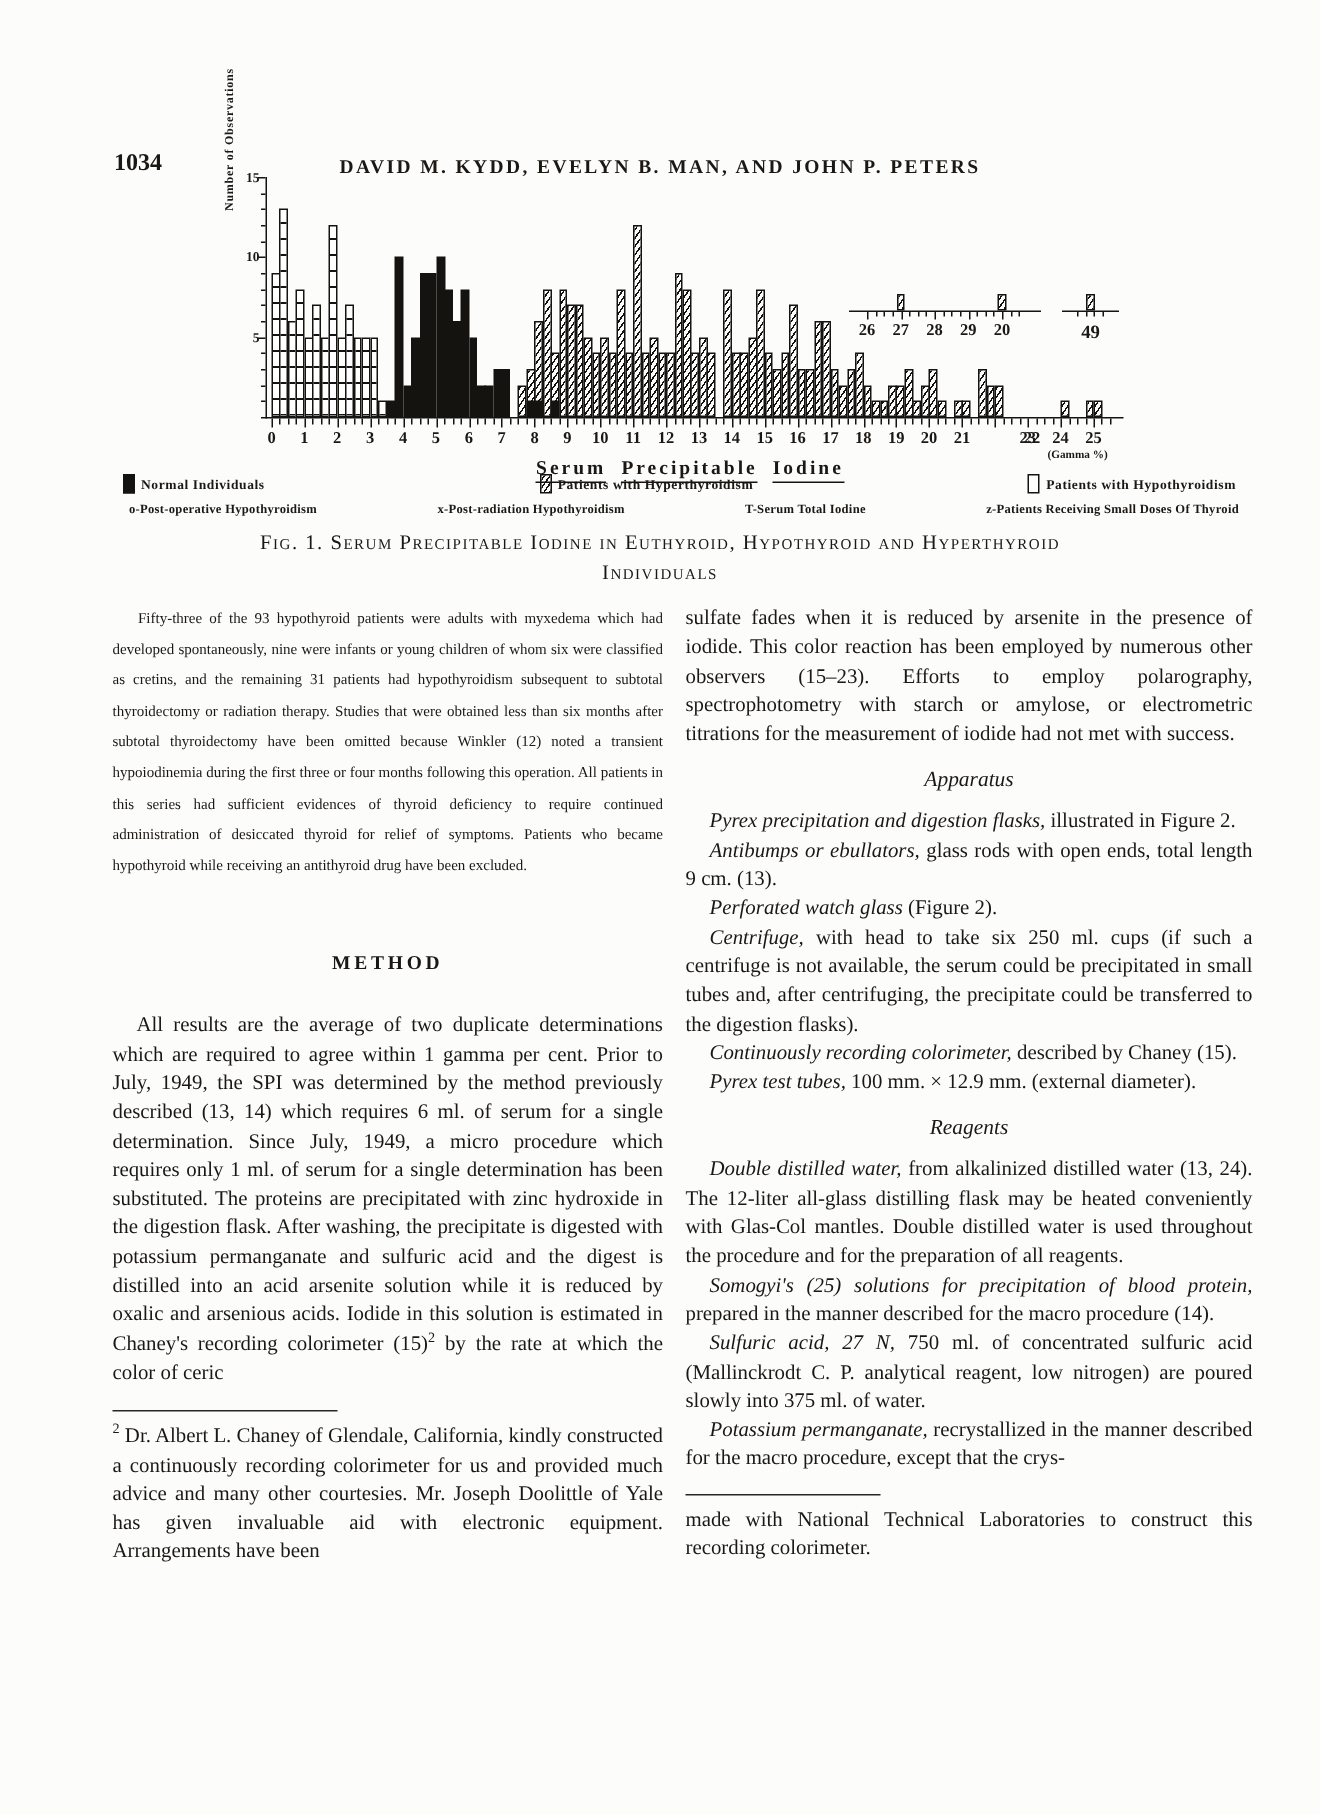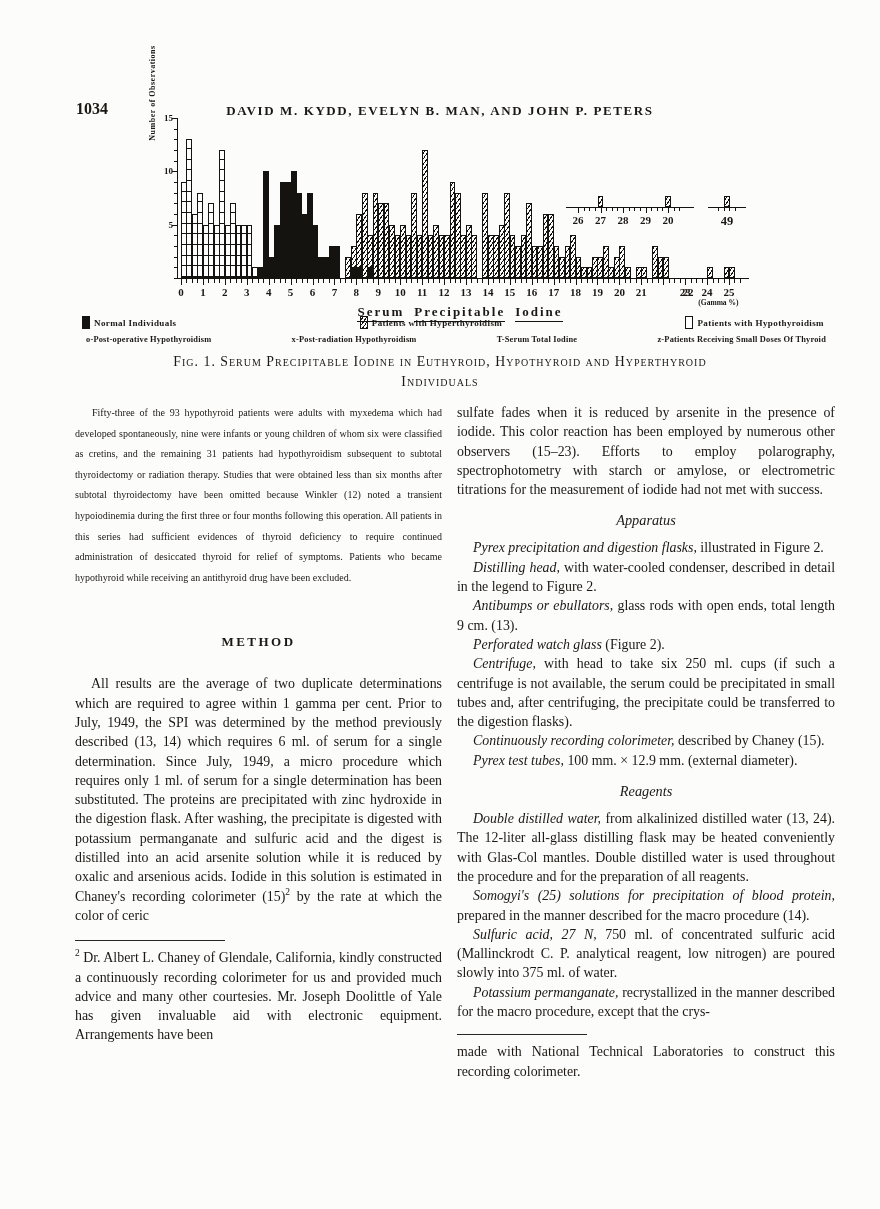--- a/index.html
+++ b/index.html
@@ -370,21 +370,20 @@
   <p class="small"><span>All results are the average of two duplicate determinations which are required to agree within 1 gamma per cent.  Prior to July, 1949, the SPI was determined by the method previously described (13, 14) which requires 6 ml. of serum for a single determination.  Since July, 1949, a micro procedure which requires only 1 ml. of serum for a single determination has been substituted. The proteins are precipitated with zinc hydroxide in the digestion flask.  After washing, the precipitate is digested with potassium permanganate and sulfuric acid and the digest is distilled into an acid arsenite solution while it is reduced by oxalic and arsenious acids.  Iodide in this solution is estimated in Chaney's recording colorimeter (15)</span><sup>2</sup><span> by the rate at which the color of ceric</span></p>
   <div class="fn-rule"></div>
   <p class="footnote"><sup>2</sup><span> Dr. Albert L. Chaney of Glendale, California, kindly constructed a continuously recording colorimeter for us and provided much advice and many other courtesies. Mr. Joseph Doolittle of Yale has given invaluable aid with electronic equipment.  Arrangements have been</span></p>
 </div>
 
 <div class="col col-right">
   <p class="small" style="text-indent:0">sulfate fades when it is reduced by arsenite in the presence of iodide.  This color reaction has been employed by numerous other observers (15–23).  Efforts to employ polarography, spectrophotometry with starch or amylose, or electrometric titrations for the measurement of iodide had not met with success.</p>
   <div class="sec-head">Apparatus</div>
   <div>
       <p class="small"><span class="it">Pyrex precipitation and digestion flasks,</span><span> illustrated in Figure 2.</span></p>
-      <p class="small"><span class="it">Distilling head,</span><span> with water-cooled condenser, described in detail in the legend to Figure 2.</span></p>
       <p class="small"><span class="it">Antibumps or ebullators,</span><span> glass rods with open ends, total length 9 cm. (13).</span></p>
       <p class="small"><span class="it">Perforated watch glass</span><span> (Figure 2).</span></p>
       <p class="small"><span class="it">Centrifuge,</span><span> with head to take six 250 ml. cups (if such a centrifuge is not available, the serum could be precipitated in small tubes and, after centrifuging, the precipitate could be transferred to the digestion flasks).</span></p>
       <p class="small"><span class="it">Continuously recording colorimeter,</span><span> described by Chaney (15).</span></p>
       <p class="small"><span class="it">Pyrex test tubes,</span><span> 100 mm. × 12.9 mm. (external diameter).</span></p>
     </div>
   <div class="sec-head">Reagents</div>
   <div>
       <p class="small"><span class="it">Double distilled water,</span><span> from alkalinized distilled water (13, 24).  The 12-liter all-glass distilling flask may be heated conveniently with Glas-Col mantles.  Double distilled water is used throughout the procedure and for the preparation of all reagents.</span></p>
       <p class="small"><span class="it">Somogyi's (25) solutions for precipitation of blood protein,</span><span> prepared in the manner described for the macro procedure (14).</span></p>

